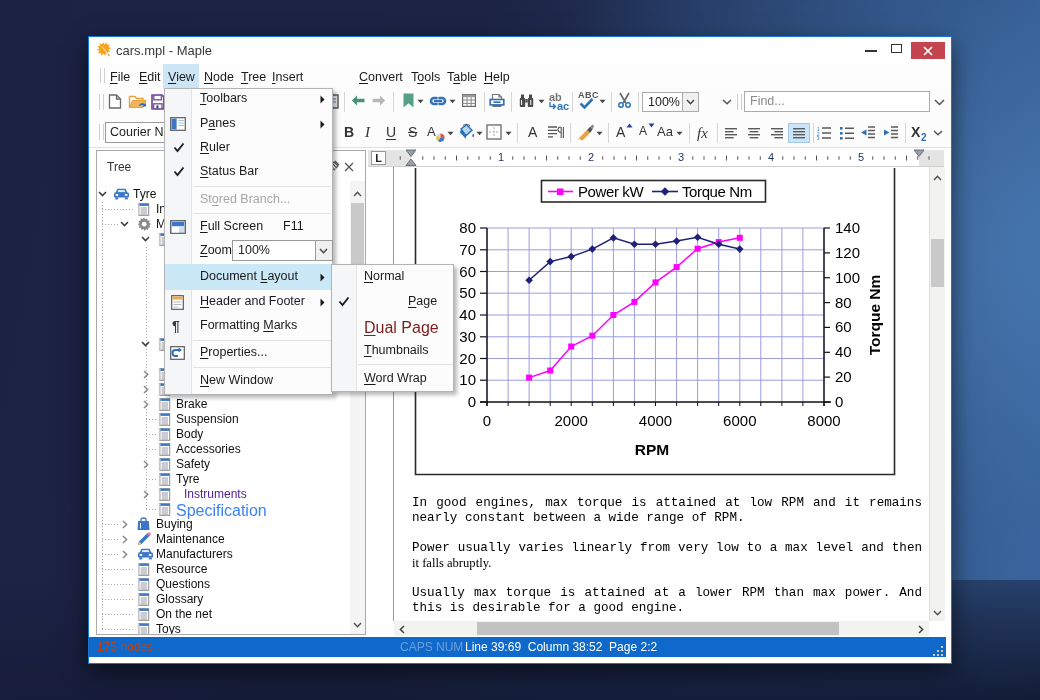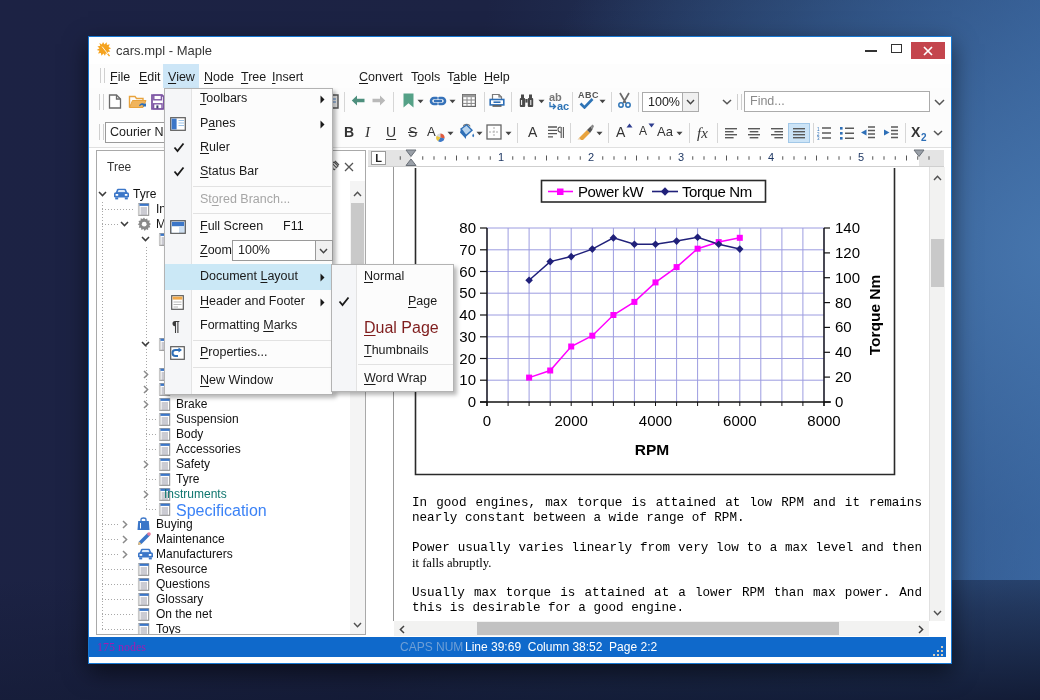--- a/index.html
+++ b/index.html
@@ -405,21 +405,21 @@
 <div class="a" style="left:146px;top:493.5px;width:0px;height:1px;background-image:linear-gradient(90deg,#a8a8a8 50%,transparent 50%);background-size:3px 1px;"> </div>
 <svg class="a" style="left:143px;top:489.5px;width:6px;height:9px;" viewBox="0 0 6 9">
     <path d="M1 1 L4.6 4.5 L1 8" fill="none" stroke="#8a8a8a" stroke-width="1.5"></path>
   </svg>
 <svg class="a" style="left:158px;top:487.5px;width:13px;height:13px;" viewBox="0 0 13 13">
 <rect x="1.7" y="0.7" width="10" height="11.6" fill="#fdfdfd" stroke="#8a8a8a" stroke-width="1"></rect>
 <rect x="1.7" y="0.7" width="10" height="2.2" fill="#3b76c8"></rect>
 <path d="M3.6 5 H10 M3.6 7 H10 M3.6 9 H10 M3.6 11 H10" stroke="#9a9aa8" stroke-width="1"></path>
 <path d="M1.7 0.7 v11.6" stroke="#c8c8c8" stroke-width="1.6"></path>
   </svg>
-<div class="tx" style="left:164px;top:487px;font-size:12px;color:#0f766e;">Instruments</div>
+<div class="tx" style="left:184px;top:487px;font-size:12px;color:#4c1d95;">Instruments</div>
 <div class="a" style="left:146px;top:508.5px;width:10px;height:1px;background-image:linear-gradient(90deg,#a8a8a8 50%,transparent 50%);background-size:3px 1px;"> </div>
 <svg class="a" style="left:158px;top:502.5px;width:13px;height:13px;" viewBox="0 0 13 13">
 <rect x="1.7" y="0.7" width="10" height="11.6" fill="#fdfdfd" stroke="#8a8a8a" stroke-width="1"></rect>
 <rect x="1.7" y="0.7" width="10" height="2.2" fill="#3b76c8"></rect>
 <path d="M3.6 5 H10 M3.6 7 H10 M3.6 9 H10 M3.6 11 H10" stroke="#9a9aa8" stroke-width="1"></path>
 <path d="M1.7 0.7 v11.6" stroke="#c8c8c8" stroke-width="1.6"></path>
   </svg>
 <div class="tx" style="left:176px;top:502px;font-size:16px;color:#3b82f6;">Specification</div>
 <div class="a" style="left:102px;top:523.5px;width:18px;height:1px;background-image:linear-gradient(90deg,#a8a8a8 50%,transparent 50%);background-size:3px 1px;"> </div>
 <svg class="a" style="left:122px;top:519.5px;width:6px;height:9px;" viewBox="0 0 6 9">
@@ -702,21 +702,21 @@
 <div class="a" style="left:931px;top:239px;width:13px;height:48px;background:#c9c9c9;"> </div>
 <div class="a" style="left:394px;top:621px;width:535px;height:15px;background:#f2f2f1;"> </div>
 <svg class="a" style="left:399px;top:625px;width:6px;height:9px;" viewBox="0 0 6 9">
     <path d="M5 1 L1.4 4.5 L5 8" fill="none" stroke="#404040" stroke-width="1.5"></path>
   </svg>
 <svg class="a" style="left:918px;top:625px;width:6px;height:9px;" viewBox="0 0 6 9">
     <path d="M1 1 L4.6 4.5 L1 8" fill="none" stroke="#404040" stroke-width="1.5"></path>
   </svg>
 <div class="a" style="left:477px;top:622px;width:362px;height:13px;background:#c2c2c2;"> </div>
 <div class="a" style="left:89px;top:637px;width:857px;height:20px;background:#0f69cb;"> </div>
-<div class="tx" style="left:97px;top:640px;font-size:12px;color:#a21caf;font-family:Liberation Serif, serif;">175 nodes</div>
+<div class="tx" style="left:97px;top:640px;font-size:12px;color:#c2410c;">175 nodes</div>
 <div class="tx" style="left:400px;top:640px;font-size:12px;color:#6e9fd6;">CAPS NUM</div>
 <div class="tx" style="left:465px;top:640px;font-size:12px;color:#fff;">Line 39:69  Column 38:52  Page 2:2</div>
 <svg class="a" style="left:933px;top:646px;width:10px;height:10px;" viewBox="0 0 10 10">
     <rect x="8" y="8" width="2" height="2" fill="#d9cdb8"></rect>
     <rect x="8" y="4" width="2" height="2" fill="#d9cdb8"></rect>
     <rect x="8" y="0" width="2" height="2" fill="#d9cdb8"></rect>
     <rect x="4" y="8" width="2" height="2" fill="#d9cdb8"></rect>
     <rect x="4" y="4" width="2" height="2" fill="#d9cdb8"></rect>
     <rect x="0" y="8" width="2" height="2" fill="#d9cdb8"></rect>
   </svg>

